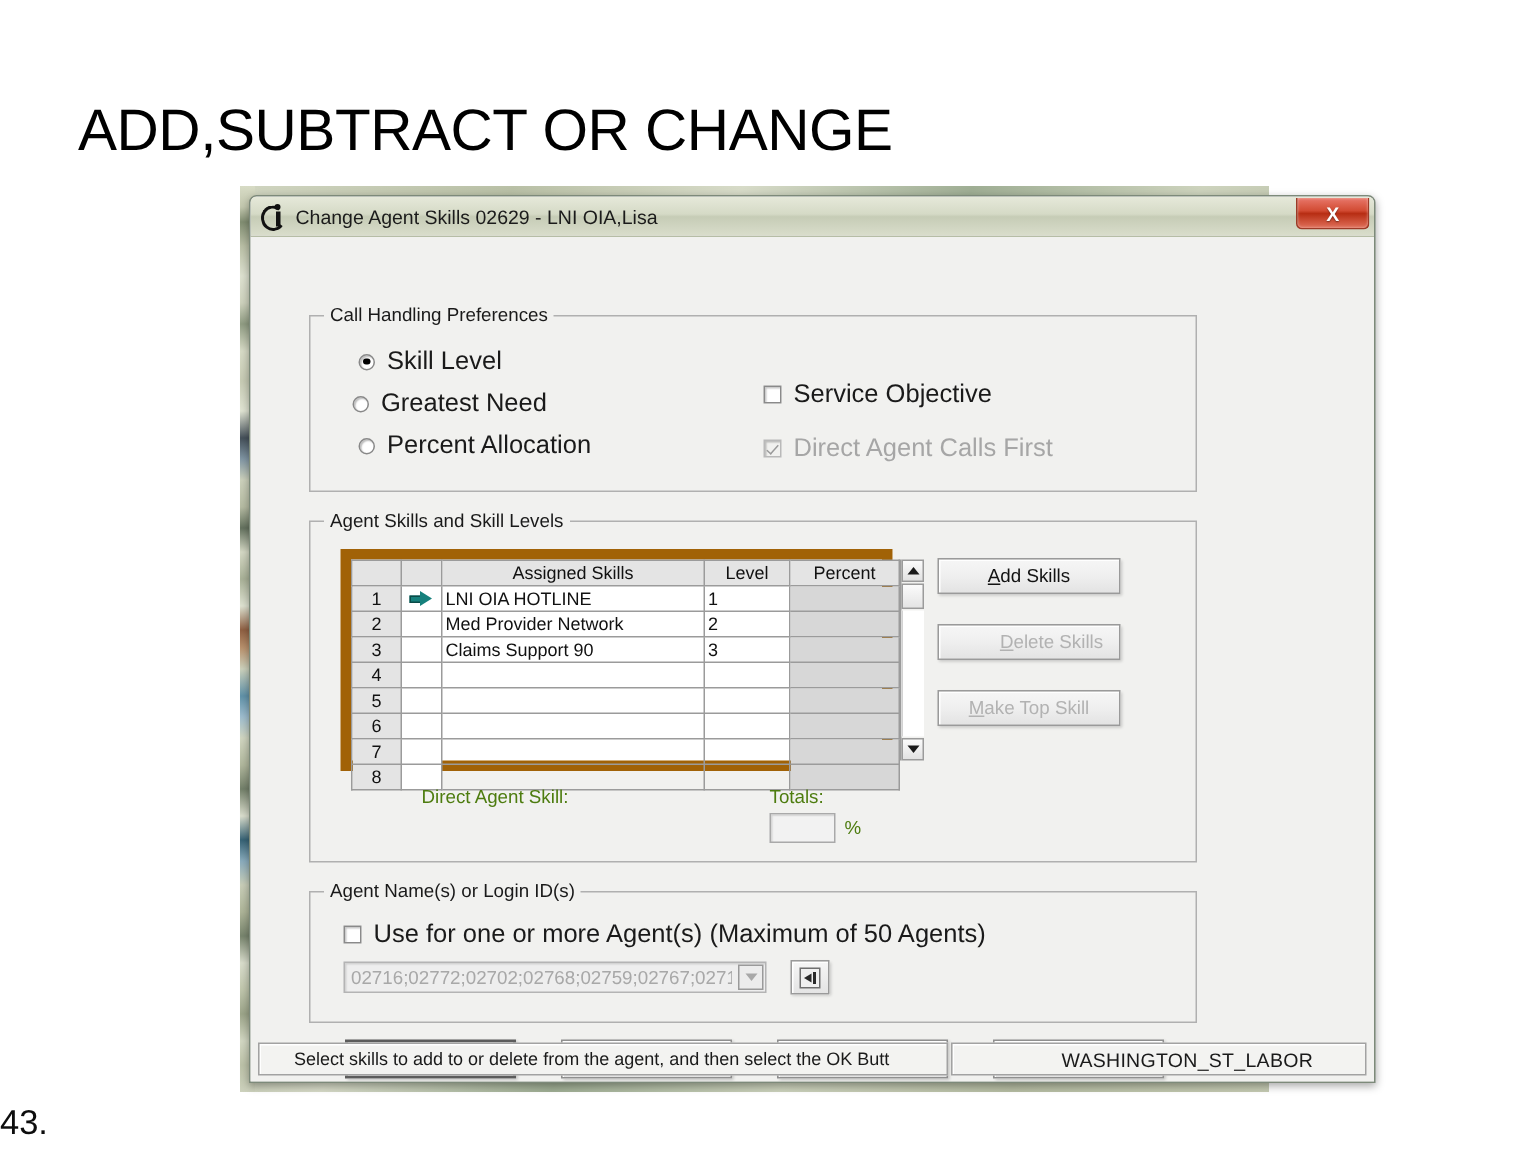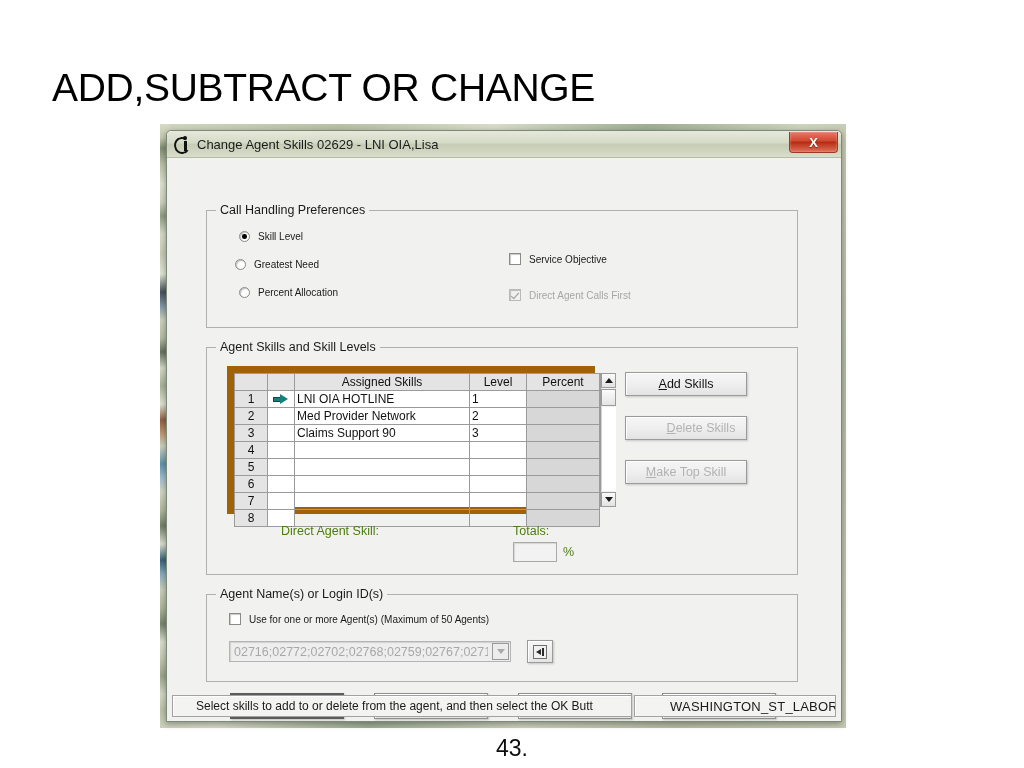--- a/index.html
+++ b/index.html
@@ -26,21 +26,20 @@
     letter-spacing: -0.3px;
     white-space: nowrap;
     font-family: "Liberation Sans", sans-serif;
   }
 
   .slide-number {
     position: absolute;
     left: 0;
     top: 735px;
     width: 1024px;
-    text-align: center;
     font-size: 23px;
     color: #0d0d0d;
     font-family: "Liberation Sans", sans-serif;
   }
 
   
   .shot {
     position: absolute;
     left: 160px;
     top: 124px;
@@ -86,21 +85,21 @@
         #cfd4bf 0%, #b9c0a6 18%, #d7dbc8 34%,
         #9fae94 50%, #cdd3bd 66%, #b6bda3 82%, #c6ccb4 100%);
     filter: blur(0px);
   }
 
   
   .dialog {
     position: absolute;
     left: 6px;
     top: 6px;
-    width: 676px;
+    width: 751px;
     height: 592px;
     box-sizing: border-box;
     border: 1px solid #7d8a7a;
     border-radius: 5px 5px 0 0;
     background: #f0f0f0;
     box-shadow: 0 2px 6px rgba(0,0,0,0.35);
     overflow: hidden;
   }
 
   .titlebar {
@@ -213,21 +212,21 @@
   
   #grp-call   { left: 34px;  top: 49px;  width: 592px; height: 118px; }
   #grp-skills { left: 34px;  top: 186px; width: 592px; height: 228px; }
   #grp-agent  { left: 34px;  top: 433px; width: 592px; height: 88px;  }
 
   
   .opt {
     position: absolute;
     display: flex;
     align-items: center;
-    font-size: 10px;
+    font-size: 17px;
     color: #1a1a1a;
     white-space: nowrap;
     font-family: "Liberation Sans", sans-serif;
   }
   .opt.disabled { color: #a6a6a6; }
 
   .radio {
     width: 11px; height: 11px;
     border-radius: 50%;
     box-sizing: border-box;

